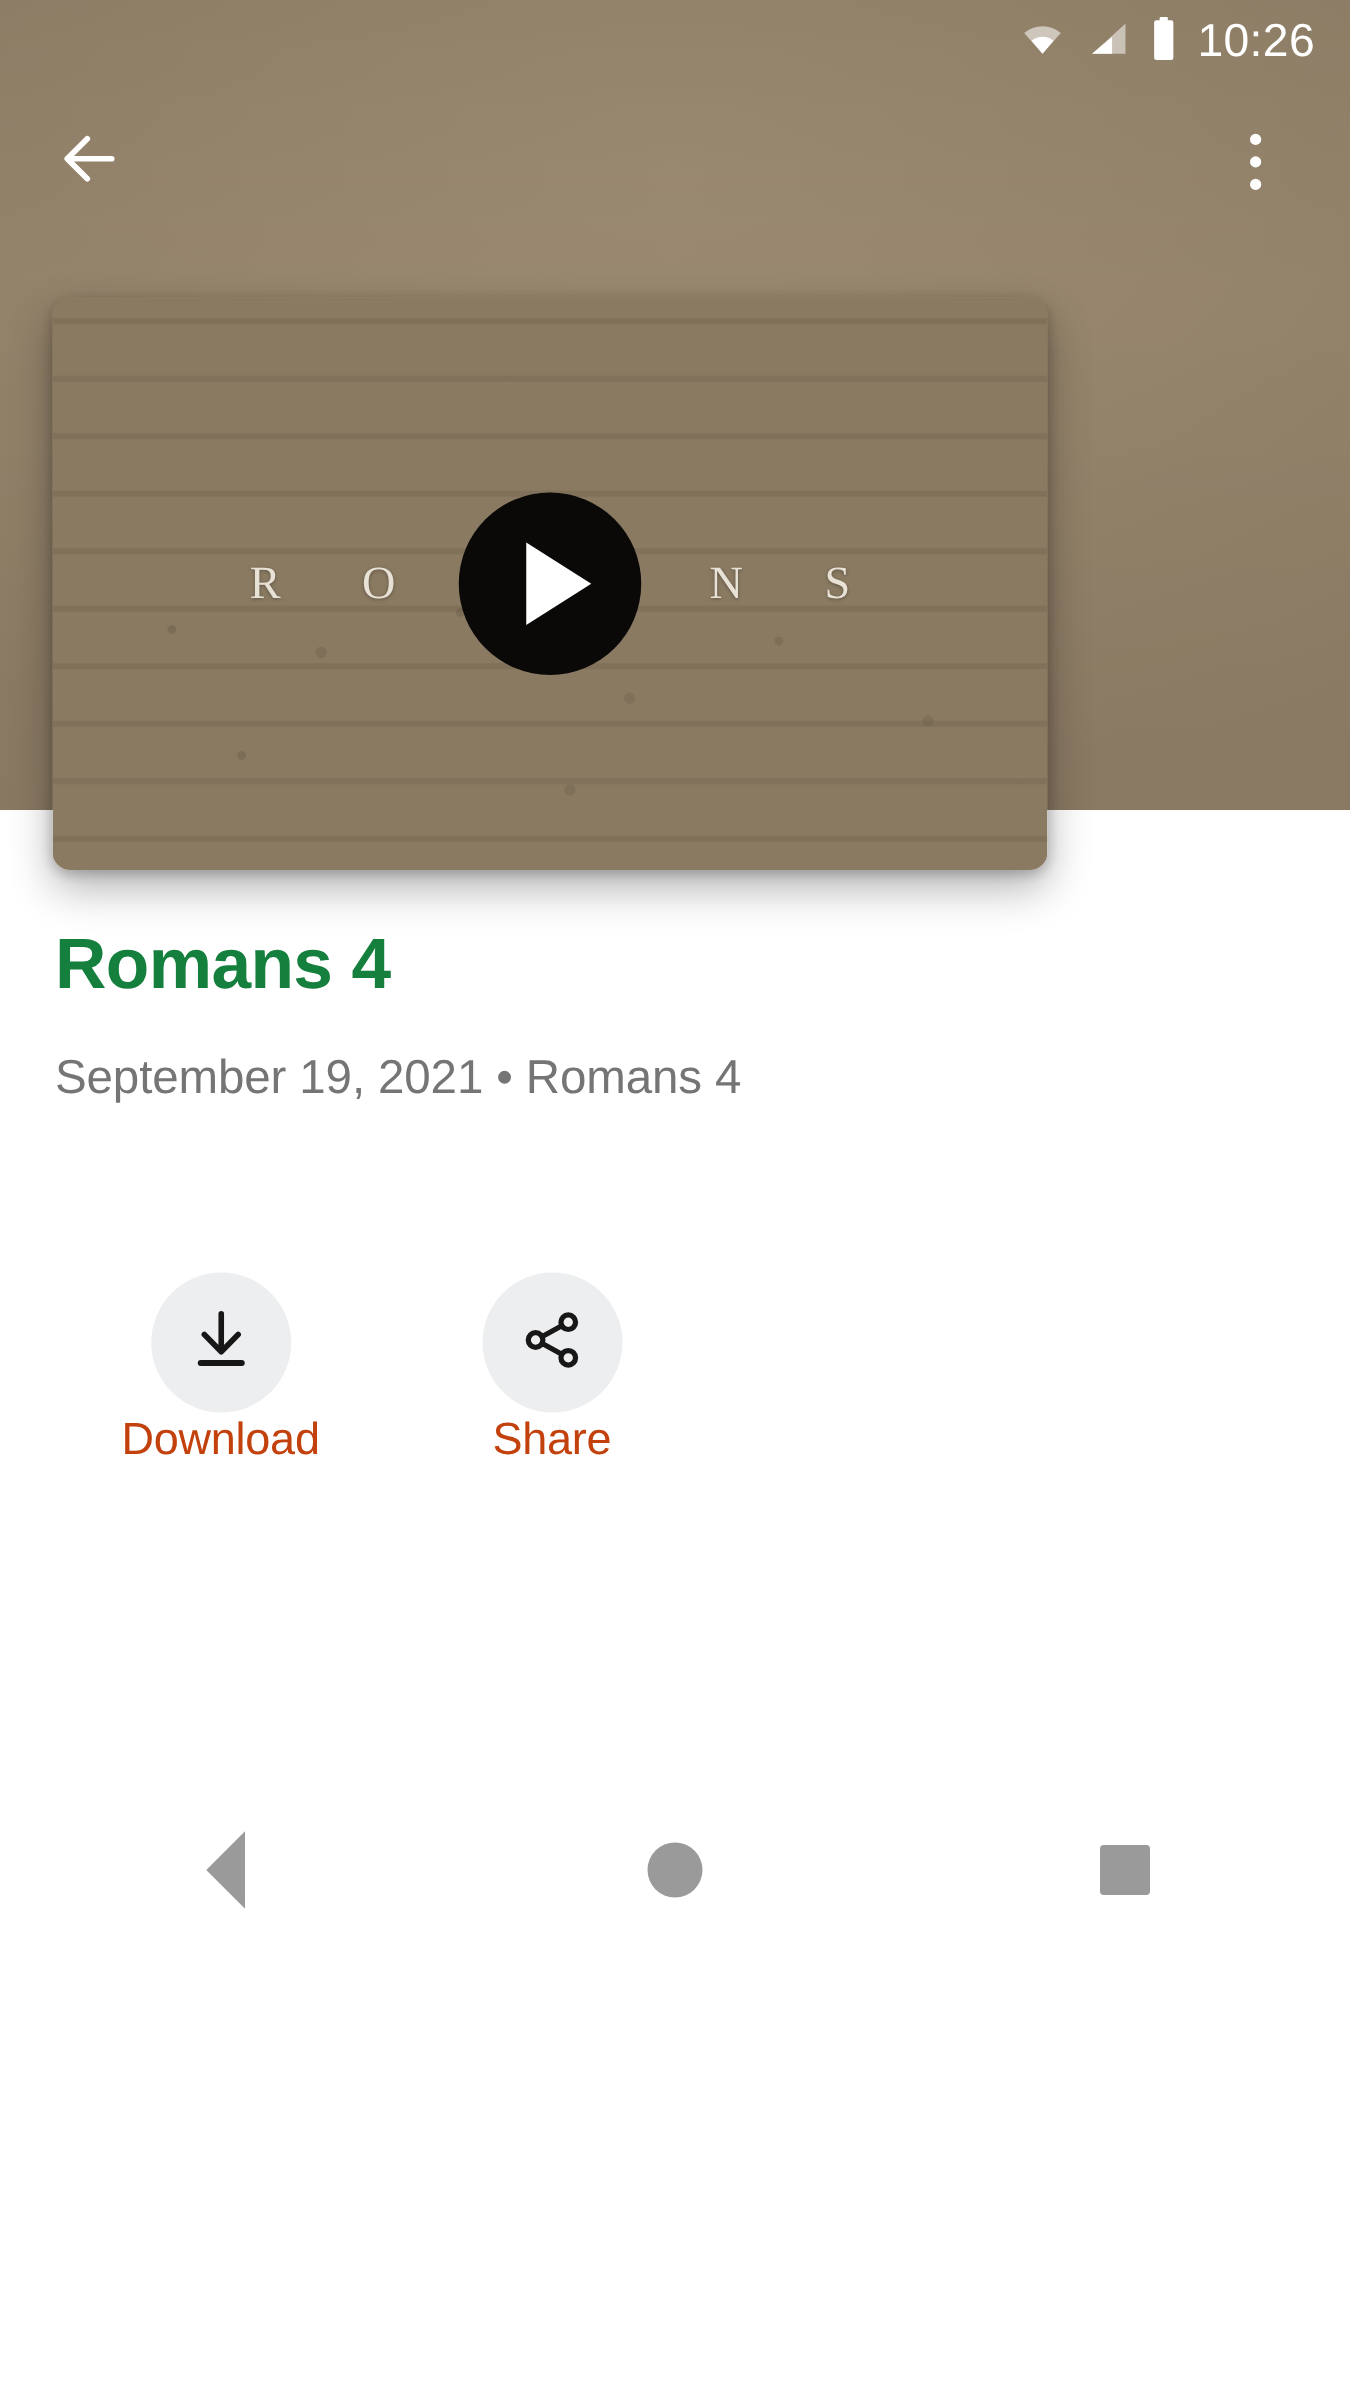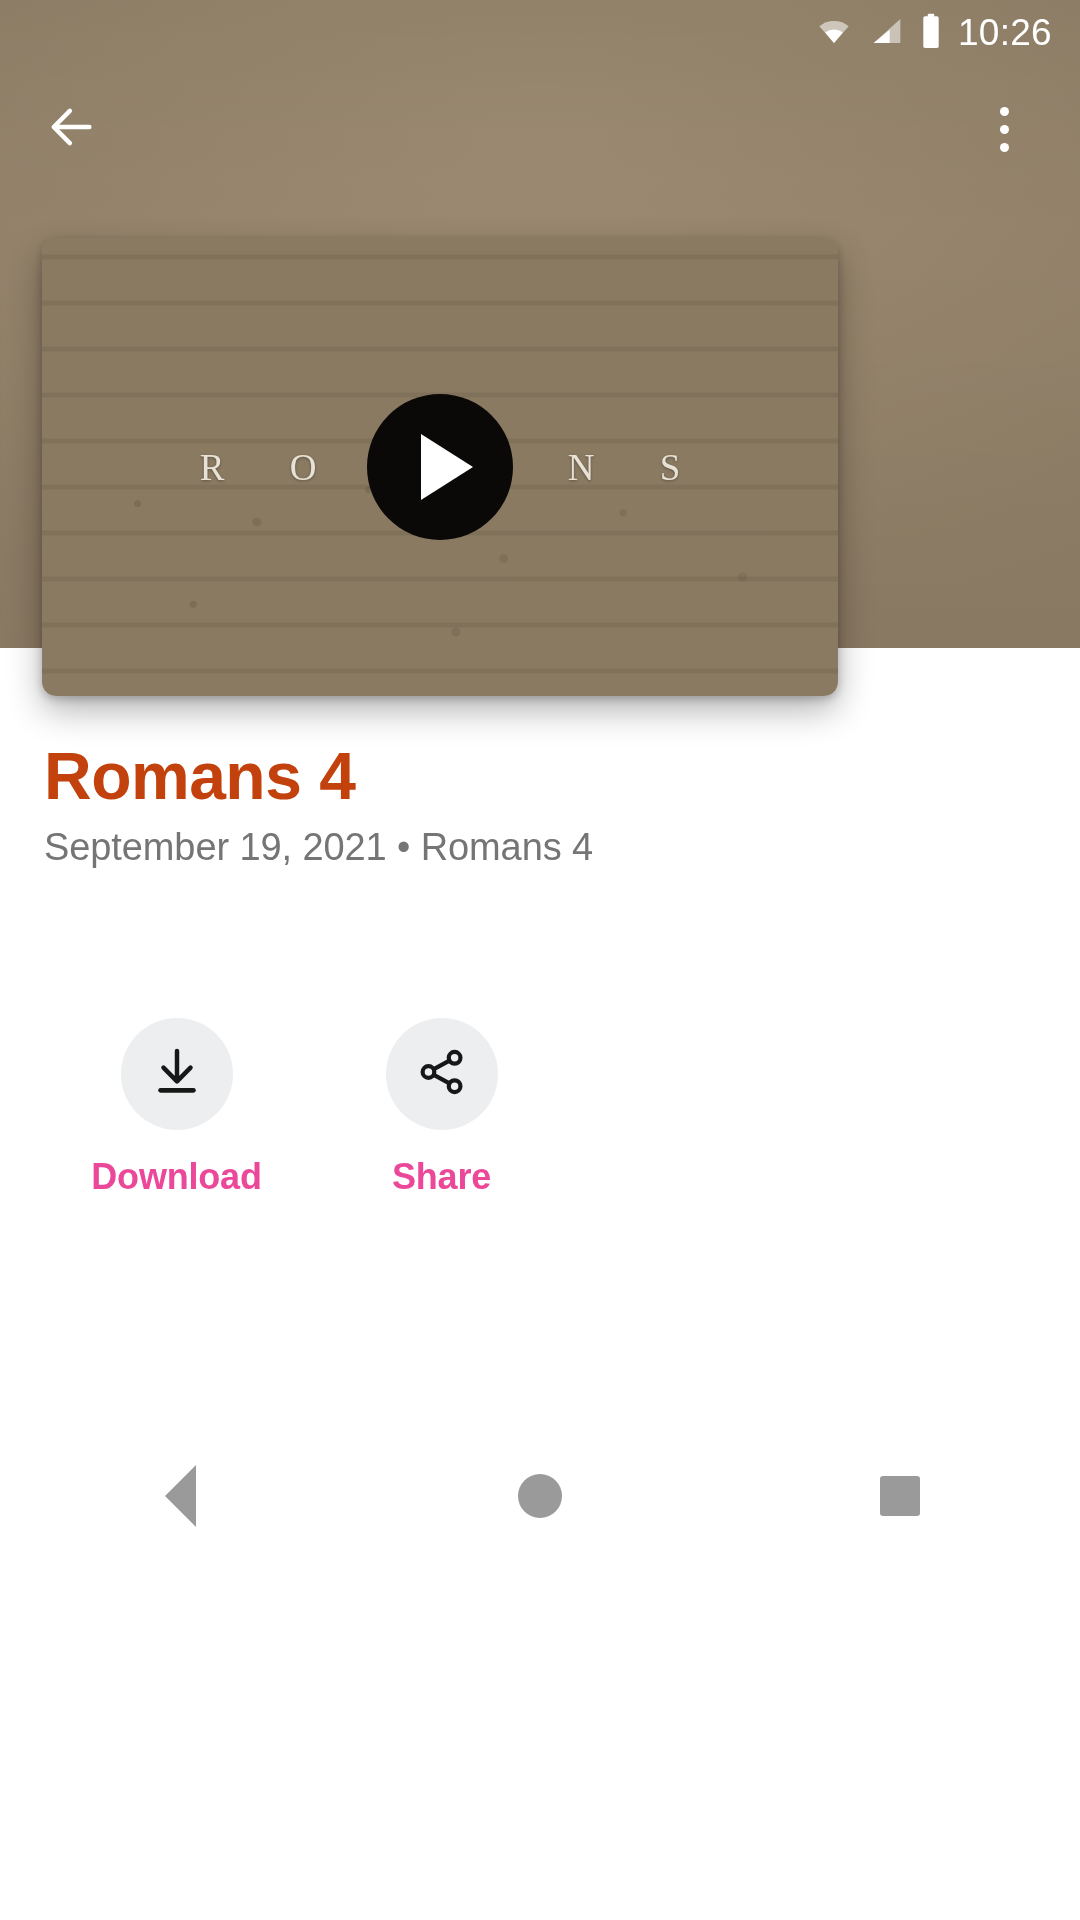--- a/index.html
+++ b/index.html
@@ -154,30 +154,30 @@
     position:absolute;
     left:0; top:648px;
     width:1080px; height:1272px;
     background:#ffffff;
     z-index:10;
   }
 
   
   .details { position:absolute; left:44px; top:742px; width:1000px; z-index:22; }
   .ep-title {
-    font-size:66px; font-weight:700; color:#c2410c;
+    font-size:57px; font-weight:700; color:#15803d;
     letter-spacing:-0.5px; line-height:1.05;
   }
   .ep-subtitle {
     margin-top:30px;
     font-size:43px; font-weight:400; color:#1f1f1f;
     letter-spacing:-0.1px; line-height:1.1;
   }
   .ep-meta {
-    margin-top:16px;
+    margin-top:40px;
     font-size:38px; font-weight:400; color:#757575;
     letter-spacing:-0.1px; line-height:1.1;
   }
 
   
   .actions {
     position:absolute; left:44px; top:1018px;
     width:880px;
     display:flex; align-items:flex-start;
     z-index:22;
@@ -185,22 +185,21 @@
   .action-item {
     width:265px;
     display:flex; flex-direction:column; align-items:center;
   }
   .action-circle {
     width:112px; height:112px; border-radius:50%;
     background:#eceef0;
     display:flex; align-items:center; justify-content:center;
   }
   .action-label {
-    margin-top:26px;
-    font-size:36px; color:#ec4899; font-weight:700;
+    font-size:36px; color:#c2410c; font-weight:400;
     letter-spacing:-0.2px;
   }
 
   
   .nav-bar {
     position:absolute; left:0; bottom:0;
     width:1080px; height:120px;
     background:#ffffff;
     display:flex; align-items:center; justify-content:space-around;
     z-index:40;

